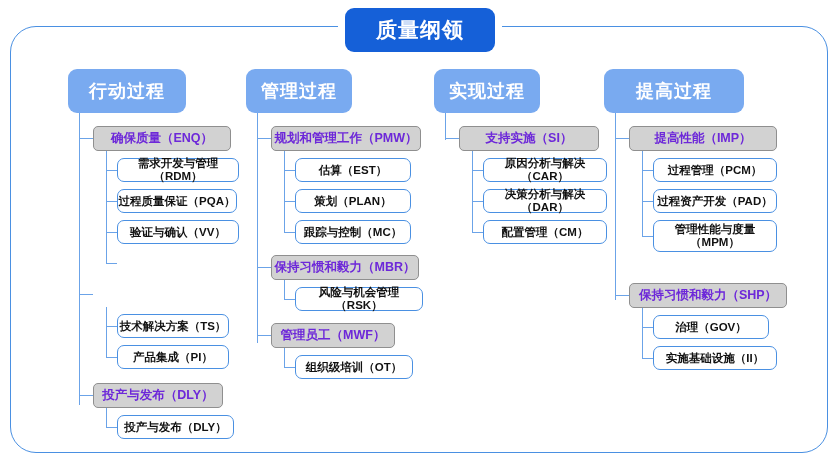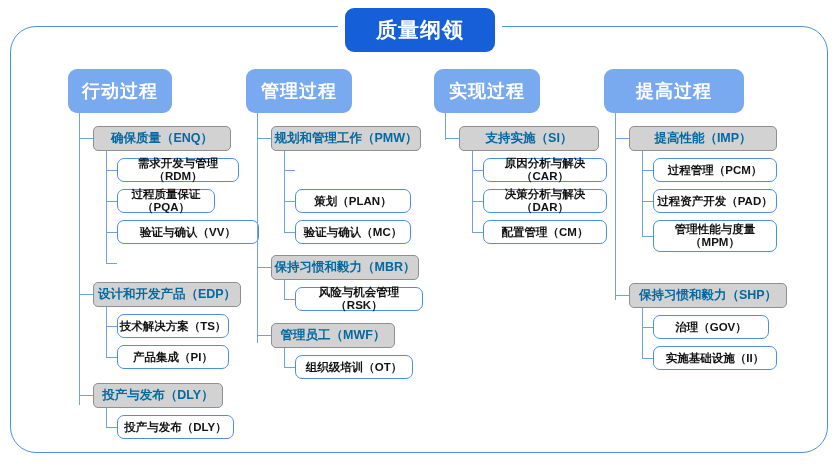--- a/index.html
+++ b/index.html
@@ -58,21 +58,21 @@
     box-sizing:border-box;
   }
 
   
   .group-box{
     position:absolute;
     height:25px;
     background:#d2d2d2;
     border:1.3px solid #8f8f8f;
     border-radius:5px;
-    color:#0369a1;
+    color:#6d28d9;
     font-size:12.5px;
     font-weight:bold;
     display:flex;align-items:center;justify-content:center;
     box-sizing:border-box;
     text-align:center;
     line-height:1.05;
   }
 
   
   .leaf-box{
@@ -98,41 +98,40 @@
 </head>
 <body>
 
 <div id="root">
 
   <div class="outer-frame"></div>
   <div class="title-mask"></div>
 
   <div class="title-chip">质量纲领</div>
 
-  <div class="cat-chip" style="left:68px;top:69px;width:104px;">行动过程</div>
+  <div class="cat-chip" style="left:68px;top:69px;width:118px;">行动过程</div>
   <div class="cat-chip" style="left:246px;top:69px;width:106px;">管理过程</div>
   <div class="cat-chip" style="left:434px;top:69px;width:106px;">实现过程</div>
   <div class="cat-chip" style="left:604px;top:69px;width:140px;">提高过程</div>
 
   <div class="vline" style="left:79px;top:113px;height:292px;"></div>
   <div class="hline" style="left:79px;top:138px;width:14px;"></div>
   <div class="hline" style="left:79px;top:294px;width:14px;"></div>
   <div class="hline" style="left:79px;top:395px;width:14px;"></div>
 
   <div class="group-box" style="left:93px;top:126px;width:138px;">确保质量（ENQ）</div>
   <div class="vline" style="left:106px;top:151px;height:112px;"></div>
   <div class="hline" style="left:106px;top:170px;width:11px;"></div>
   <div class="hline" style="left:106px;top:201px;width:11px;"></div>
   <div class="hline" style="left:106px;top:232px;width:11px;"></div>
   <div class="hline" style="left:106px;top:263px;width:11px;"></div>
   <div class="leaf-box" style="left:117px;top:158px;width:122px;">需求开发与管理（RDM）</div>
-  <div class="leaf-box" style="left:117px;top:189px;width:98px;">过程质量保证（PQA）</div>
-  <div class="leaf-box" style="left:117px;top:220px;width:142px;">验证与确认（VV）</div>
+  <div class="leaf-box" style="left:117px;top:189px;width:120px;">过程质量保证（PQA）</div>
+  <div class="leaf-box" style="left:117px;top:220px;width:122px;">验证与确认（VV）</div>
 
-  <div class="group-box" style="left:93px;top:282px;width:148px;">设计和开发产品（EDP）</div>
   <div class="vline" style="left:106px;top:307px;height:50px;"></div>
   <div class="hline" style="left:106px;top:326px;width:11px;"></div>
   <div class="hline" style="left:106px;top:357px;width:11px;"></div>
   <div class="leaf-box" style="left:117px;top:314px;width:112px;">技术解决方案（TS）</div>
   <div class="leaf-box" style="left:117px;top:345px;width:112px;">产品集成（PI）</div>
 
   <div class="group-box" style="left:93px;top:383px;width:130px;">投产与发布（DLY）</div>
   <div class="vline" style="left:106px;top:408px;height:19px;"></div>
   <div class="hline" style="left:106px;top:427px;width:11px;"></div>
   <div class="leaf-box" style="left:117px;top:415px;width:117px;">投产与发布（DLY）</div>
@@ -140,22 +139,23 @@
   <div class="vline" style="left:257px;top:113px;height:230px;"></div>
   <div class="hline" style="left:257px;top:138px;width:14px;"></div>
   <div class="hline" style="left:257px;top:267px;width:14px;"></div>
   <div class="hline" style="left:257px;top:335px;width:14px;"></div>
 
   <div class="group-box" style="left:271px;top:126px;width:150px;">规划和管理工作（PMW）</div>
   <div class="vline" style="left:284px;top:151px;height:81px;"></div>
   <div class="hline" style="left:284px;top:170px;width:11px;"></div>
   <div class="hline" style="left:284px;top:201px;width:11px;"></div>
   <div class="hline" style="left:284px;top:232px;width:11px;"></div>
+  <div class="leaf-box" style="left:295px;top:158px;width:116px;">估算（EST）</div>
   <div class="leaf-box" style="left:295px;top:189px;width:116px;">策划（PLAN）</div>
-  <div class="leaf-box" style="left:295px;top:220px;width:116px;">验证与确认（MC）</div>
+  <div class="leaf-box" style="left:295px;top:220px;width:116px;">跟踪与控制（MC）</div>
 
   <div class="group-box" style="left:271px;top:255px;width:148px;">保持习惯和毅力（MBR）</div>
   <div class="vline" style="left:284px;top:280px;height:19px;"></div>
   <div class="hline" style="left:284px;top:299px;width:11px;"></div>
   <div class="leaf-box" style="left:295px;top:287px;width:128px;">风险与机会管理（RSK）</div>
 
   <div class="group-box" style="left:271px;top:323px;width:124px;">管理员工（MWF）</div>
   <div class="vline" style="left:284px;top:348px;height:19px;"></div>
   <div class="hline" style="left:284px;top:367px;width:11px;"></div>
   <div class="leaf-box" style="left:295px;top:355px;width:118px;">组织级培训（OT）</div>

